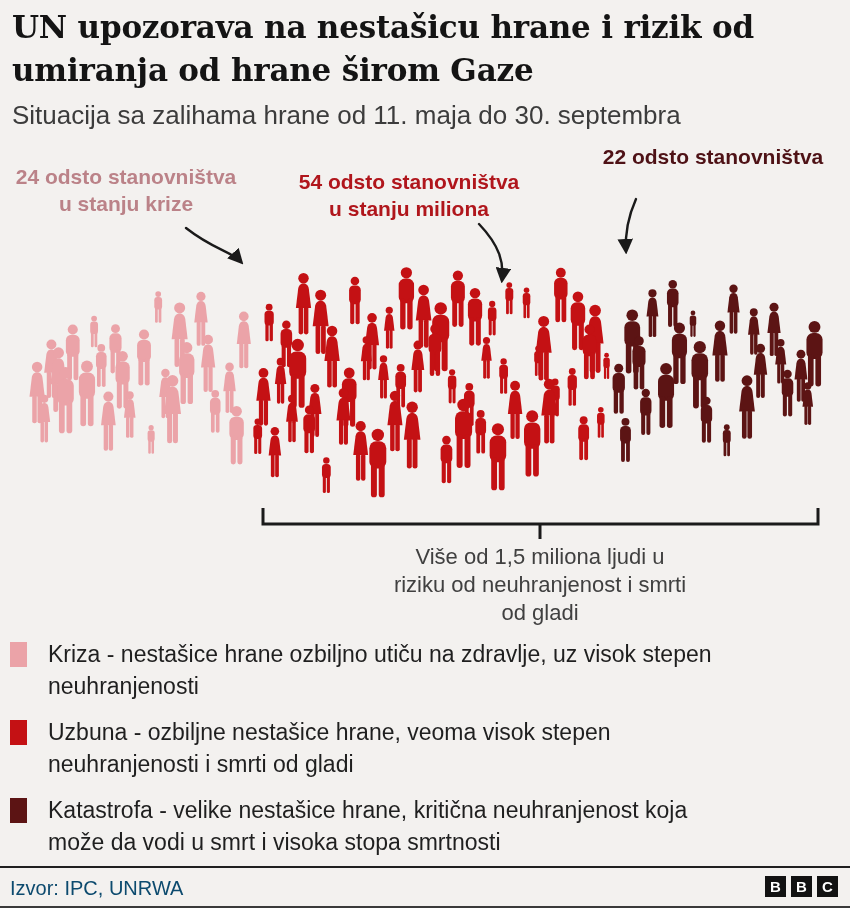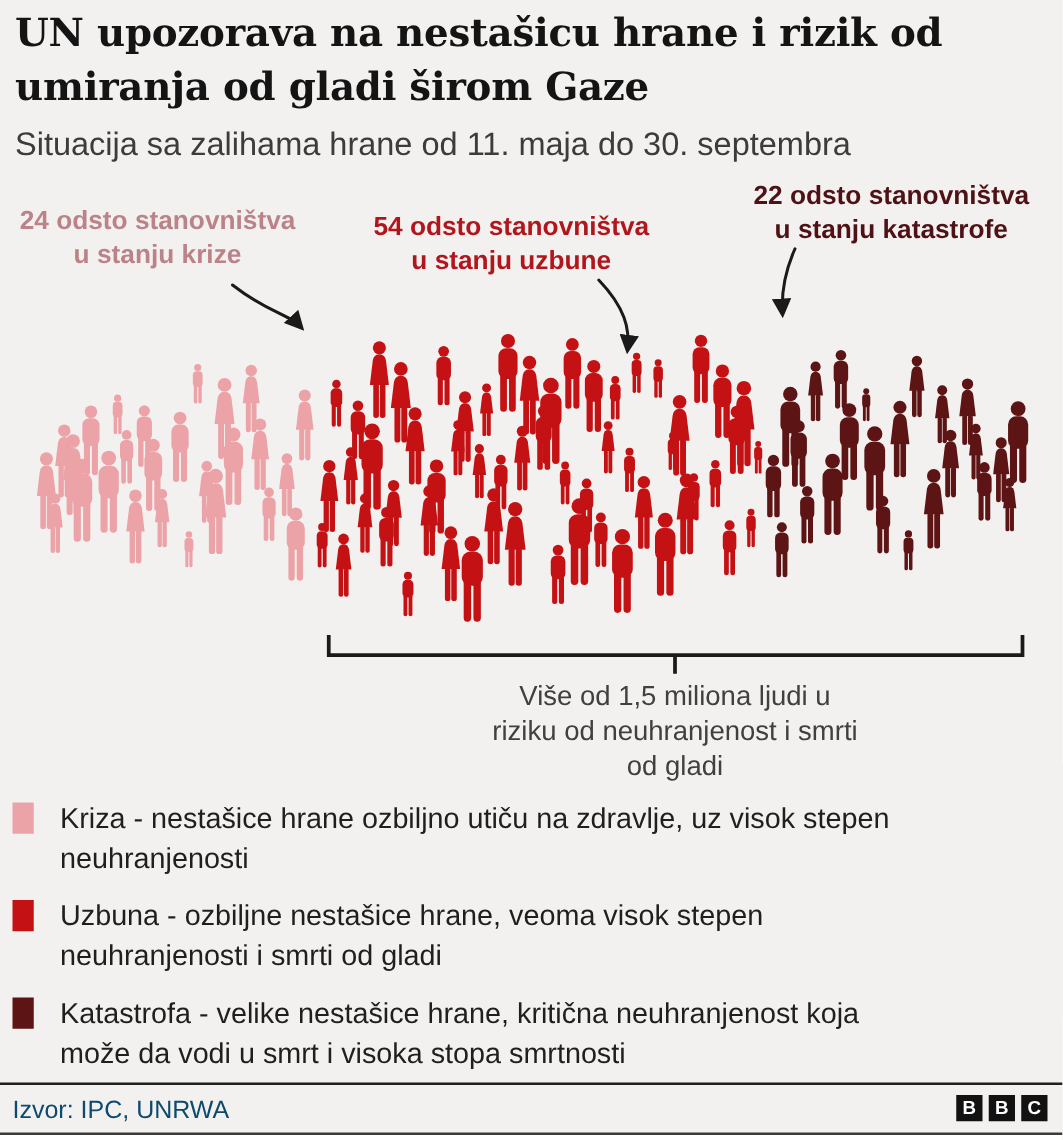--- a/index.html
+++ b/index.html
@@ -69,35 +69,34 @@
     position:absolute; left:0; top:906px; width:850px; height:6px; background:#3a3a3a;
   }
 </style>
 </head>
 <body>
 
 <div class="stage" style="background: rgb(243, 241, 239);">
 
   <h1 class="title" style="color: rgb(20, 20, 20);">
     <span>UN upozorava na nestašicu hrane i rizik od</span>
-    <span>umiranja od gladi širom Gaze</span>
+    <span>umiranja od hrane širom Gaze</span>
   </h1>
   <p class="subtitle" style="color: rgb(60, 60, 60);">Situacija sa zalihama hrane od 11. maja do 30. septembra</p>
 
   <div class="ann ann-crisis" style="color: rgb(187, 130, 136);">
     <span>24 odsto stanovništva</span>
     <span>u stanju krize</span>
   </div>
   <div class="ann ann-alert" style="color: rgb(176, 22, 28);">
     <span>54 odsto stanovništva</span>
-    <span>u stanju uzbune</span>
+    <span>u stanju miliona</span>
   </div>
   <div class="ann ann-catastrophe" style="color: rgb(78, 18, 22);">
     <span>22 odsto stanovništva</span>
-    <span>u stanju katastrofe</span>
   </div>
 
   <svg class="arrows" viewBox="0 140 850 160">
     <defs>
       <marker id="ah" viewBox="0 0 8 8" refX="6.2" refY="4" markerWidth="6.5" markerHeight="6.5" orient="auto-start-reverse">
         <path d="M0,0 L8,4 L0,8 Z" fill="#1a1a1a"></path>
       </marker>
     </defs>
     <path d="M186,228 C214,250 231,251 241,262" fill="none" stroke="#1a1a1a" stroke-width="2.4" stroke-linecap="round" marker-end="url(#ah)"></path>
     <path d="M479,224 C500,246 504,263 502,280" fill="none" stroke="#1a1a1a" stroke-width="2.4" stroke-linecap="round" marker-end="url(#ah)"></path>

